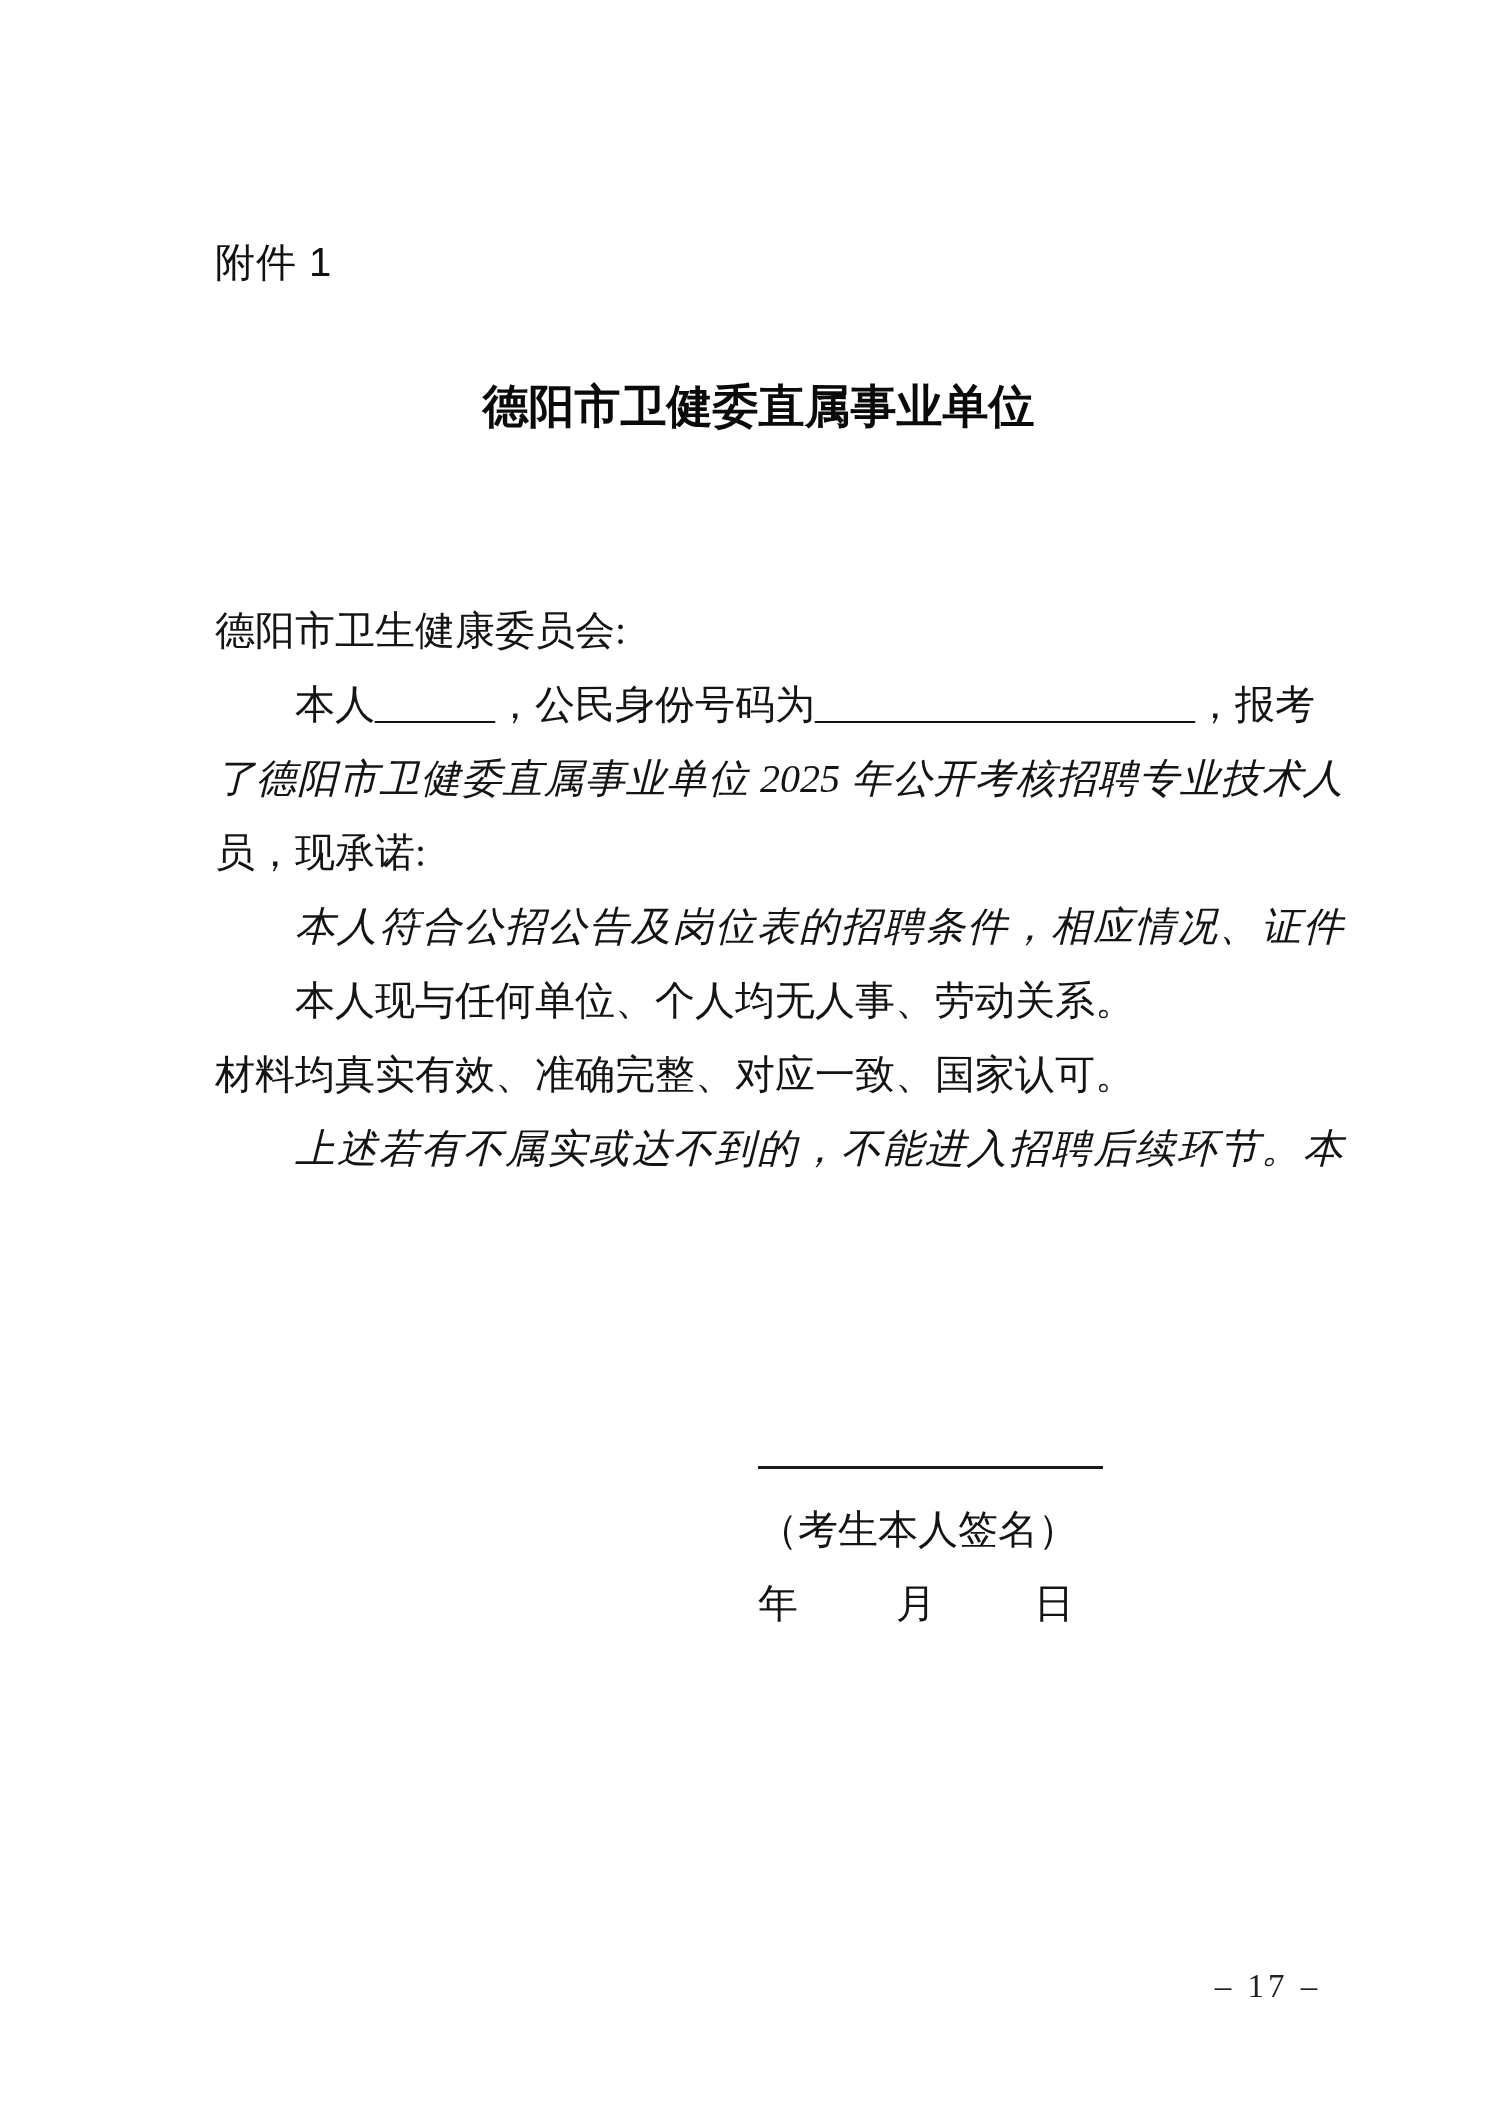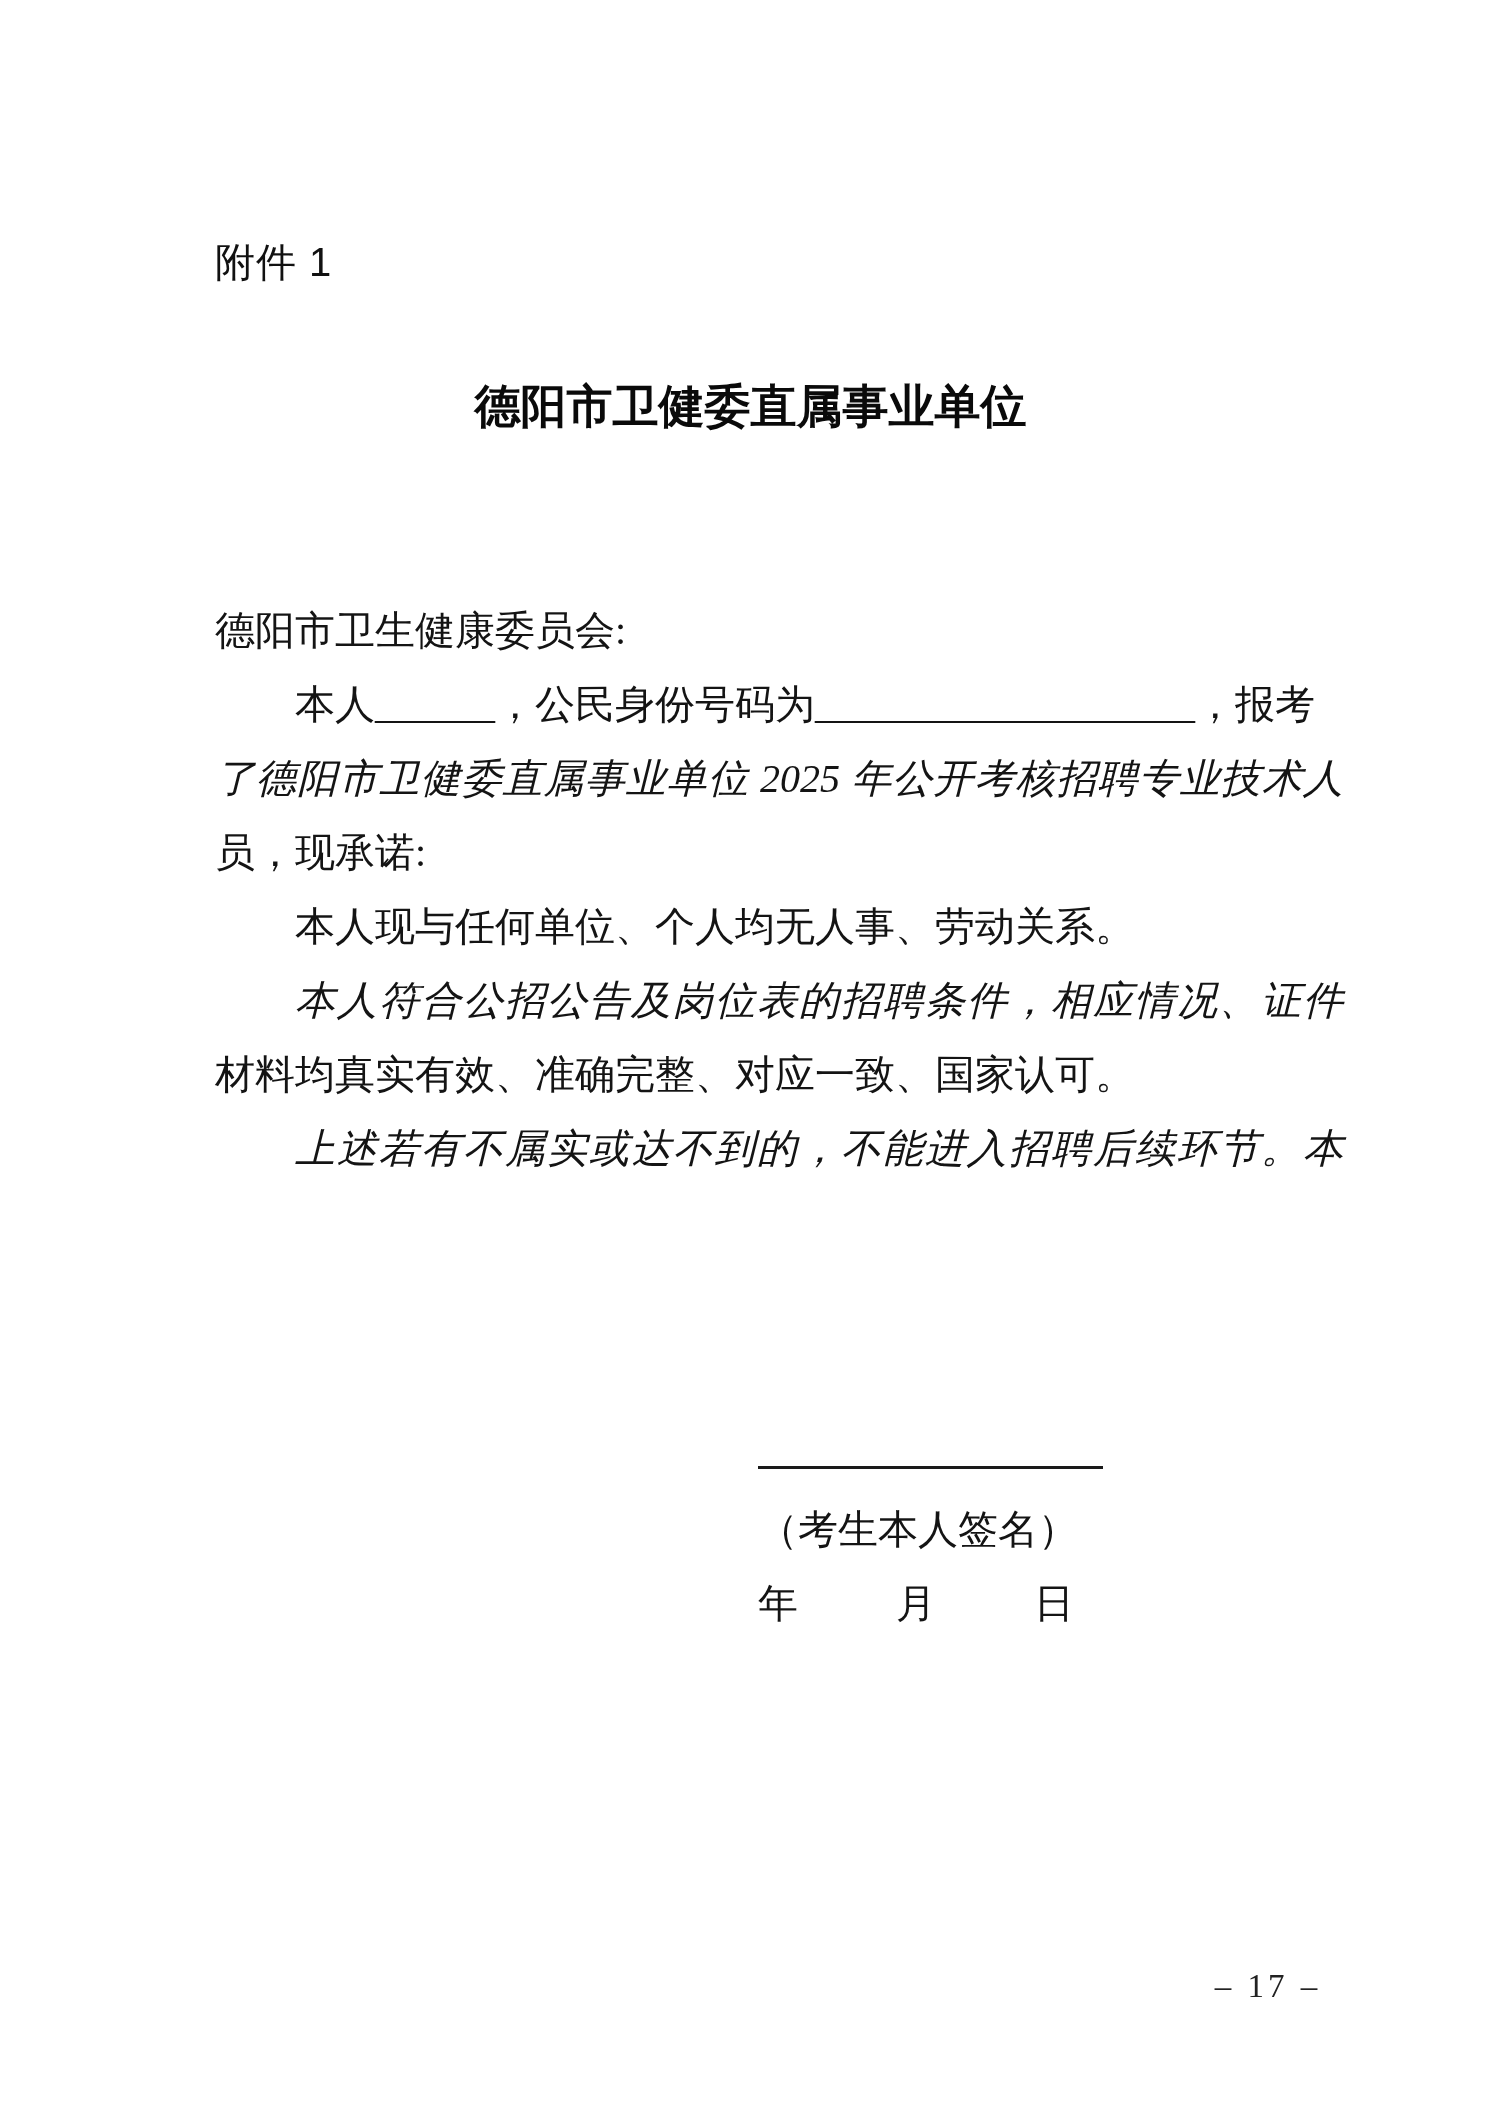--- a/index.html
+++ b/index.html
@@ -21,21 +21,21 @@
     left: 215px;
     top: 240px;
     font-family: "Liberation Sans", "DejaVu Sans", sans-serif;
     font-size: 40px;
     line-height: 44px;
     letter-spacing: 1px;
     color: #111111;
   }
   .title-block {
     position: absolute;
-    left: 188px;
+    left: 196px;
     top: 372px;
     width: 1125px;
     text-align: center;
     font-weight: bold;
     font-size: 46px;
     color: #0a0a0a;
   }
   .title-line {
     line-height: 70px;
     white-space: nowrap;
@@ -111,22 +111,22 @@
 
   <div class="title-block">
     <div class="title-line">德阳市卫健委直属事业单位</div>
   </div>
 
   <div class="doc-body">
     <div class="bline">德阳市卫生健康委员会:</div>
     <div class="bline indent">本人______，公民身份号码为___________________，报考</div>
     <div class="bline fill">了德阳市卫健委直属事业单位 2025 年公开考核招聘专业技术人</div>
     <div class="bline">员，现承诺:</div>
+    <div class="bline indent fill">本人符合公招公告及岗位表的招聘条件，相应情况、证件</div>
     <div class="bline indent">本人现与任何单位、个人均无人事、劳动关系。</div>
-    <div class="bline indent fill">本人符合公招公告及岗位表的招聘条件，相应情况、证件</div>
     <div class="bline">材料均真实有效、准确完整、对应一致、国家认可。</div>
     <div class="bline indent fill">上述若有不属实或达不到的，不能进入招聘后续环节。本</div>
   </div>
 
   <div class="sig-block">
     <div class="sig-rule"></div>
     <div class="sig-name">（考生本人签名）</div>
     <div class="sig-date">年　　月　　日</div>
   </div>
 

